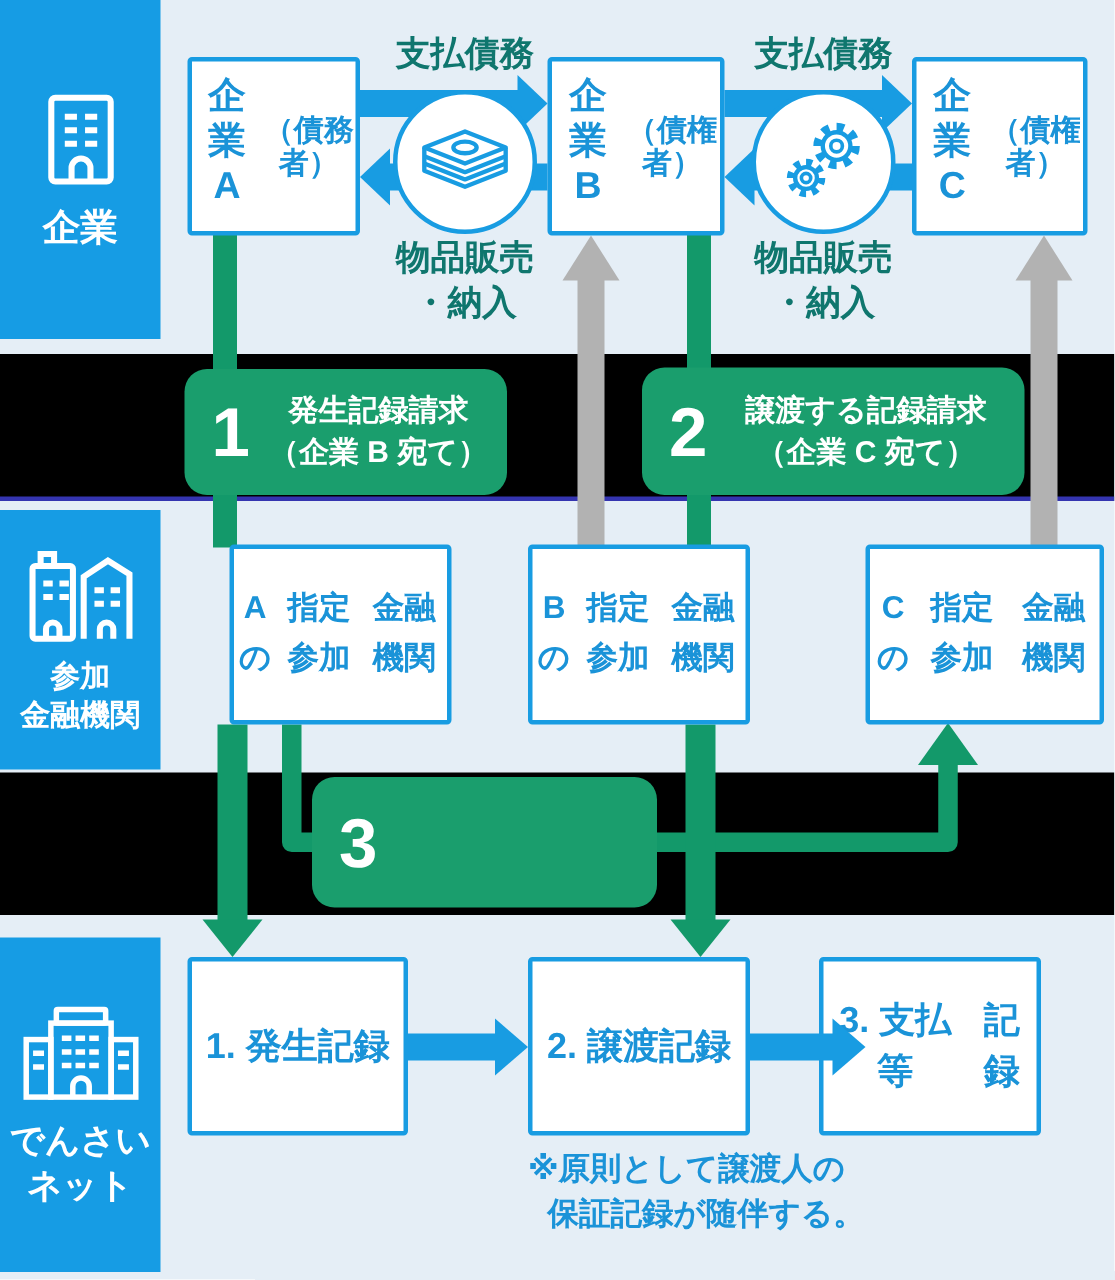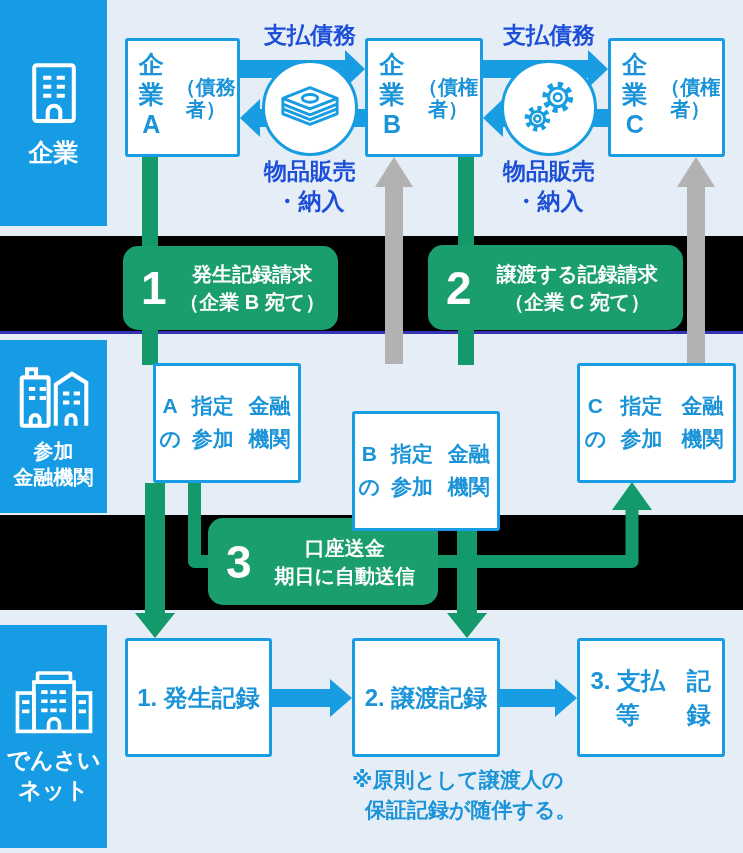--- a/index.html
+++ b/index.html
@@ -49,21 +49,21 @@
   .badge-num{font-size:46px;font-weight:600;margin-left:18px;line-height:1;}
   .badge-text{flex:1;display:flex;flex-direction:column;text-align:center;
     font-size:20px;line-height:1.4;margin:0 8px;}
   
   .circle{
     position:absolute;width:96px;height:96px;border-radius:50%;background:#fff;
     border:3px solid #189ce2;box-sizing:border-box;
     display:flex;align-items:center;justify-content:center;
   }
   
-  .flowlab{position:absolute;width:120px;text-align:center;color:#1d4ed8;
+  .flowlab{position:absolute;width:120px;text-align:center;color:#0f766e;
     font-size:23px;line-height:1.3;}
   
   .note{position:absolute;left:352px;top:765px;color:#1a93d8;font-size:21px;line-height:1.42;}
   .note .l2{padding-left:13px;}
   svg{overflow:visible;}
 </style>
 </head>
 <body>
 
 <div class="stage">
@@ -151,24 +151,20 @@
   </div>
   <div class="badge" style="left:428px;top:245px;width:255px;height:85px;">
     <span class="badge-num">2</span>
     <span class="badge-text">
       <span>譲渡する記録請求</span>
       <span>（企業 C 宛て）</span>
     </span>
   </div>
   <div class="badge" style="left:208px;top:518px;width:230px;height:87px;">
     <span class="badge-num">3</span>
-    <span class="badge-text">
-      <span>口座送金</span>
-      <span>期日に自動送信</span>
-    </span>
   </div>
 
   <svg class="conn" style="left:240px;top:50px;" width="125" height="38">
     <rect x="0" y="10" width="106" height="18" fill="#189ce2"></rect>
     <polygon points="105,0 125,19 105,38" fill="#189ce2"></polygon>
   </svg>
   <svg class="conn" style="left:240px;top:99px;" width="125" height="38">
     <polygon points="20,0 0,19 20,38" fill="#189ce2"></polygon>
     <rect x="19" y="10" width="106" height="18" fill="#189ce2"></rect>
   </svg>
@@ -223,38 +219,38 @@
   <div class="flowlab" style="left:489px;top:157px;">
     <span>物品販売</span><br>
     <span>・納入</span>
   </div>
 
   <div class="box fin-box" style="left:125px;width:148px;margin-left:28px;">
     <span>A の</span>
     <span>指定参加</span>
     <span>金融機関</span>
   </div>
-  <div class="box fin-box" style="left:352px;width:148px;margin-top:48px;">
+  <div class="box fin-box" style="left:352px;width:148px;">
     <span>B の</span>
     <span>指定参加</span>
     <span>金融機関</span>
   </div>
   <div class="box fin-box" style="left:577px;width:159px;">
     <span>C の</span>
     <span>指定参加</span>
     <span>金融機関</span>
   </div>
 
   <div class="box rec-box" style="left:125px;width:147px;">
     <span>1. 発生記録</span>
   </div>
   <div class="box rec-box" style="left:352px;width:148px;">
     <span>2. 譲渡記録</span>
   </div>
-  <div class="box rec-box" style="left:577px;width:148px;">
+  <div class="box rec-box" style="left:546px;width:148px;">
     <span>3. 支払等</span>
     <span>記録</span>
   </div>
 
   <svg class="conn" style="left:272px;top:679px;" width="80" height="38">
     <rect x="0" y="10" width="59" height="18" fill="#189ce2"></rect>
     <polygon points="58,0 80,19 58,38" fill="#189ce2"></polygon>
   </svg>
   <svg class="conn" style="left:500px;top:679px;" width="77" height="38">
     <rect x="0" y="10" width="56" height="18" fill="#189ce2"></rect>

